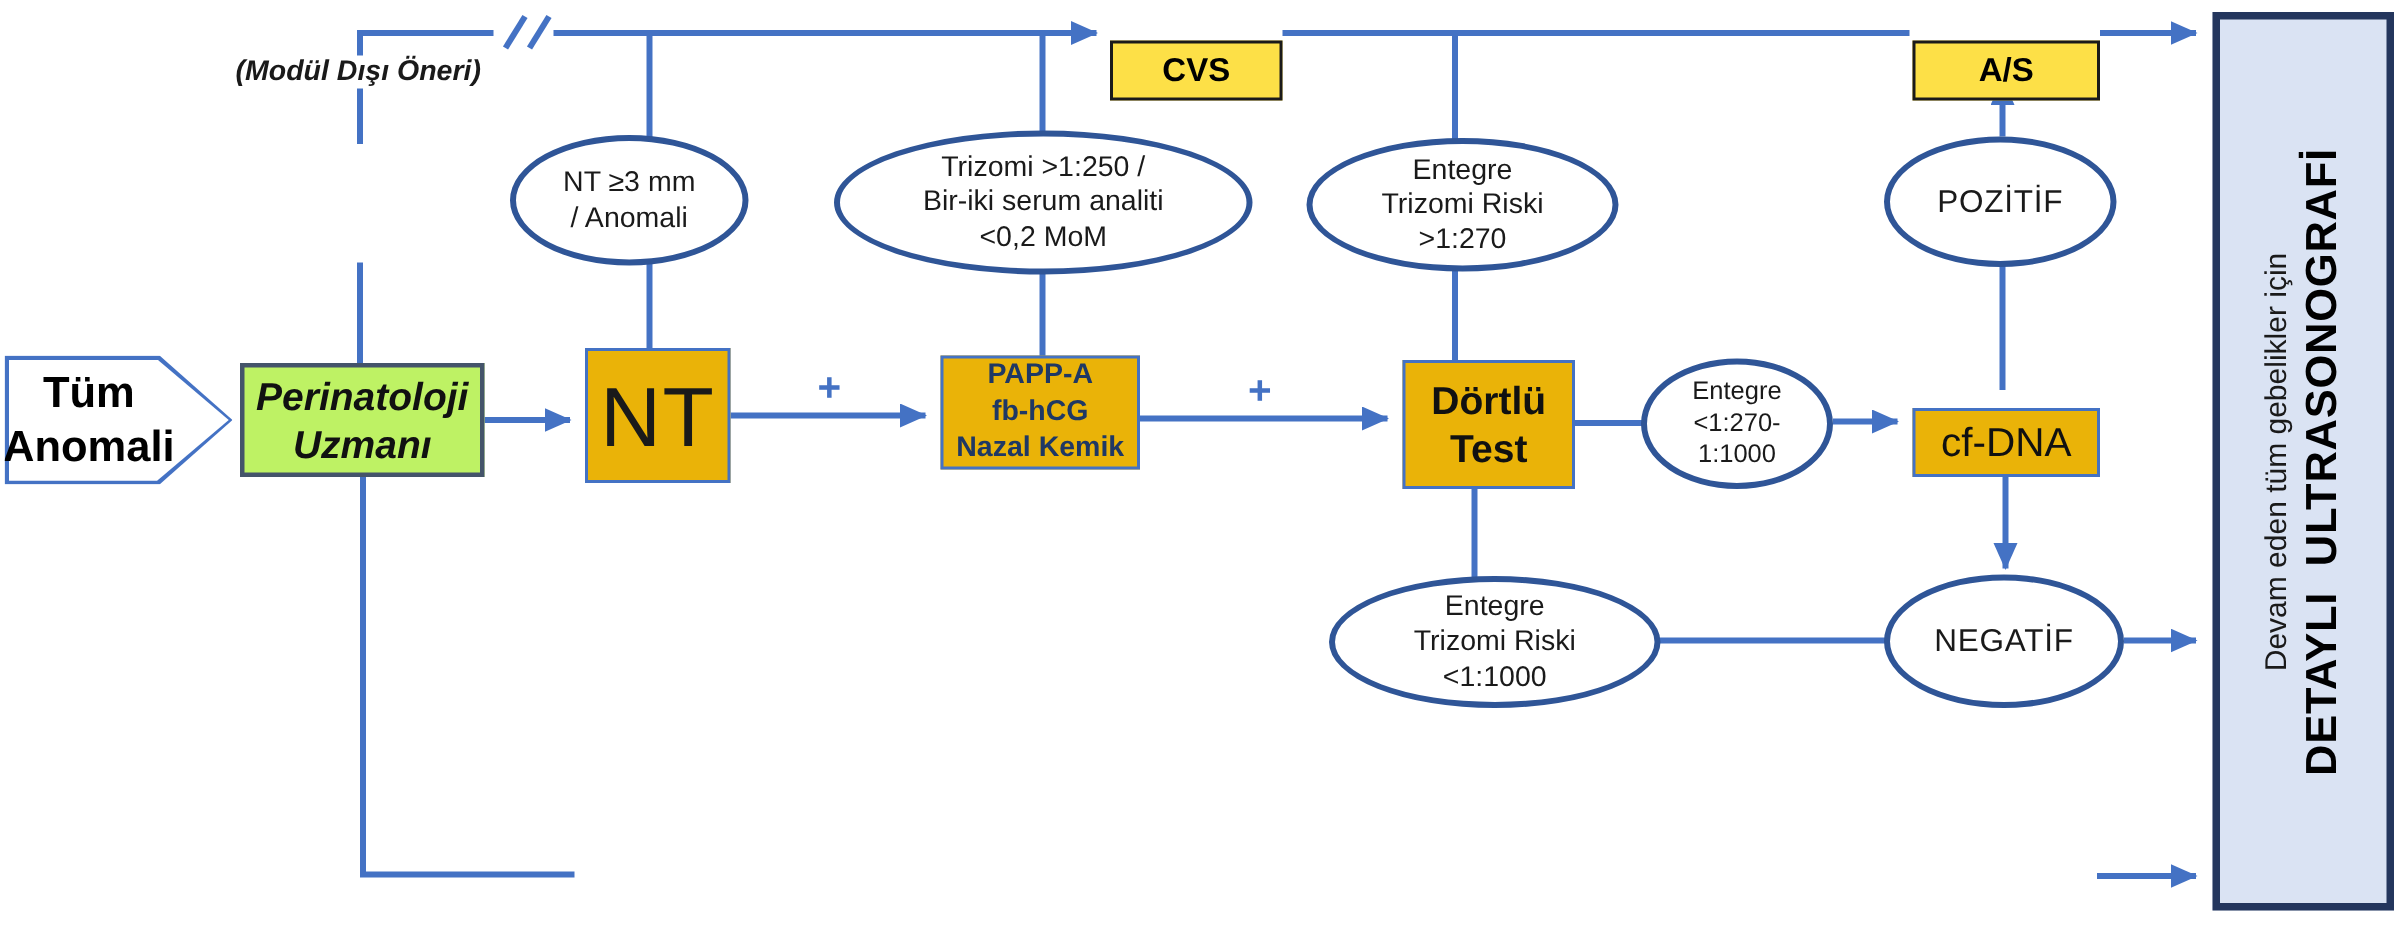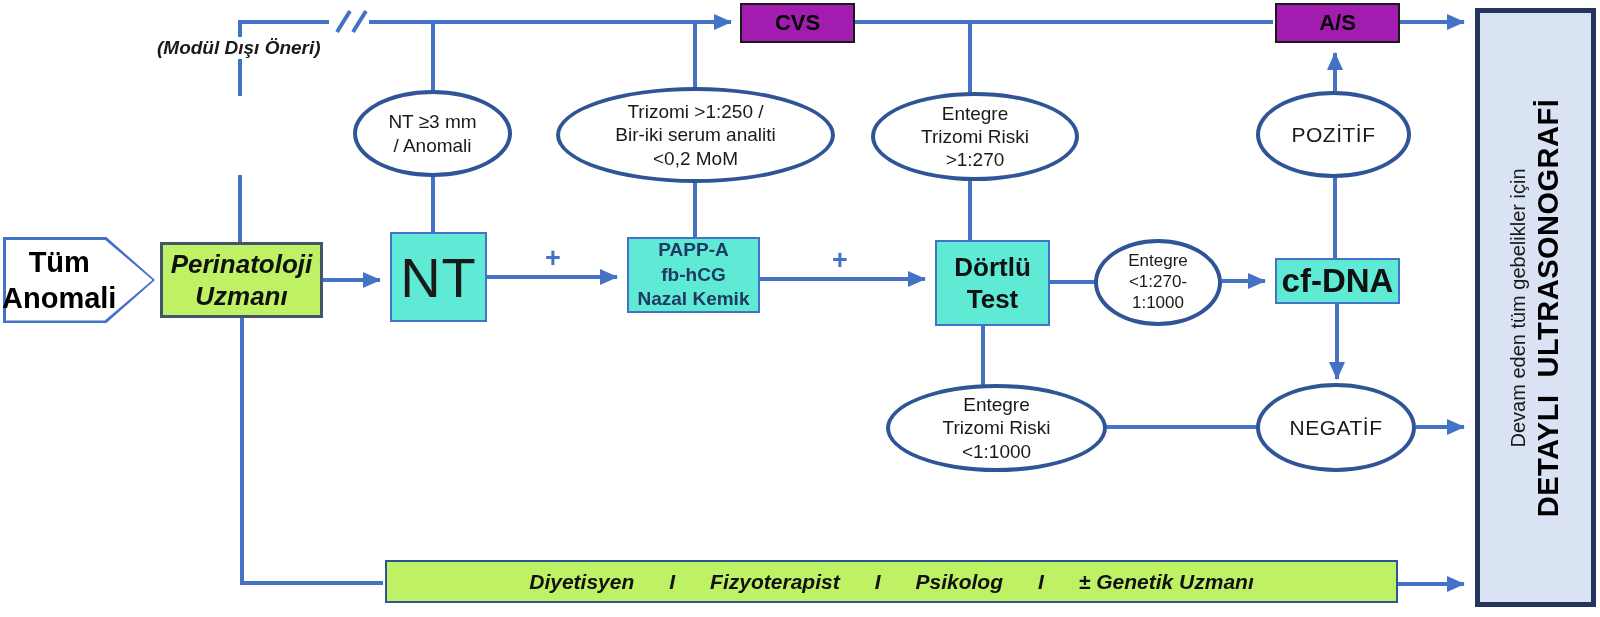--- a/index.html
+++ b/index.html
@@ -12,28 +12,28 @@
           text-align:center; box-sizing:border-box; }
   .pre { white-space:pre-line; }
 
   
   .ellipse { border:4px solid #2F5597; border-radius:50%; background:#ffffff;
              font-size:19px; line-height:1.22; }
   .ellipse.small { font-size:17px; }
   .ellipse.result { font-size:21px; letter-spacing:0.5px; }
 
   
-  .bluebox { background:#5eead4; border:2px solid #4472C4; }
+  .bluebox { background:#eab308; border:2px solid #4472C4; }
   .nt-big { font-size:56px; font-weight:400; letter-spacing:1px; }
   .serum { font-size:19px; font-weight:700; color:#1F3864; line-height:1.3; }
   .quad { font-size:26px; font-weight:700; line-height:1.25; color:#111; }
-  .cfdna { font-size:33px; font-weight:700; color:#111; }
+  .cfdna { font-size:27px; font-weight:400; color:#111;margin-top:14px; }
 
   
-  .graybox { background:#a21caf; border:2.5px solid #1a1a1a; font-size:22px; font-weight:700; color:#000; }
+  .graybox { background:#fde047; border:2.5px solid #1a1a1a; font-size:22px; font-weight:700; color:#000;margin-top:24px; }
 
   
   .peach { background:#bef264; }
   .perinat { border:3px solid #44546A; font-size:26px; font-weight:700; font-style:italic;
              line-height:1.25; color:#111; }
   .supportbar { border:2.5px solid #2F5597; font-size:21px; font-weight:700; font-style:italic;
                 color:#111; white-space:pre; }
 
   
   .chevron-outer { background:#4472C4;
@@ -93,21 +93,21 @@
       <path d="M983 324 V388"></path>
       <path d="M1105 427 H1260"></path>
       <path d="M1416 427 H1464" marker-end="url(#arr)"></path>
       <path d="M242 316 V583 H383"></path>
       <path d="M1398 584 H1464" marker-end="url(#arr)"></path>
     </g>
   </svg>
 
   <div class="note" style="left:153px; top:37px;">(Modül Dışı Öneri)</div>
 
-  <div class="node ellipse pre" style="left:353px; top:90px; width:159px; height:87px;">NT ≥3 mm
+  <div class="node ellipse pre" style="left:340px; top:90px; width:159px; height:87px;">NT ≥3 mm
 / Anomali</div>
   <div class="node ellipse pre" style="left:556px; top:87px; width:279px; height:96px;">Trizomi &gt;1:250 /
 Bir-iki serum analiti
 &lt;0,2 MoM</div>
   <div class="node ellipse pre" style="left:871px; top:92px; width:208px; height:89px;">Entegre
 Trizomi Riski
 &gt;1:270</div>
   <div class="node ellipse result" style="left:1256px; top:91px; width:155px; height:87px;">POZİTİF</div>
 
   <div class="node graybox" style="left:740px; top:3px; width:115px; height:40px;">CVS</div>
@@ -139,21 +139,20 @@
 &lt;1:270-
 1:1000</div>
 
   <div class="node bluebox cfdna" style="left:1275px; top:258px; width:125px; height:46px;">cf-DNA</div>
 
   <div class="node ellipse pre" style="left:886px; top:384px; width:221px; height:88px;">Entegre
 Trizomi Riski
 &lt;1:1000</div>
   <div class="node ellipse result" style="left:1256px; top:383px; width:160px; height:89px;">NEGATİF</div>
 
-  <div class="node peach supportbar" style="left:385px; top:560px; width:1013px; height:43px;">Diyetisyen      I      Fizyoterapist      I      Psikolog      I      ± Genetik Uzmanı</div>
 
   <div class="node panel" style="left:1475px; top:8px; width:121px; height:599px;">
     <div class="panel-rot">
       <span class="panel-sub">Devam eden tüm gebelikler için</span>
       <span class="panel-title">DETAYLI  ULTRASONOGRAFİ</span>
     </div>
   </div>
 
 </div>
 

